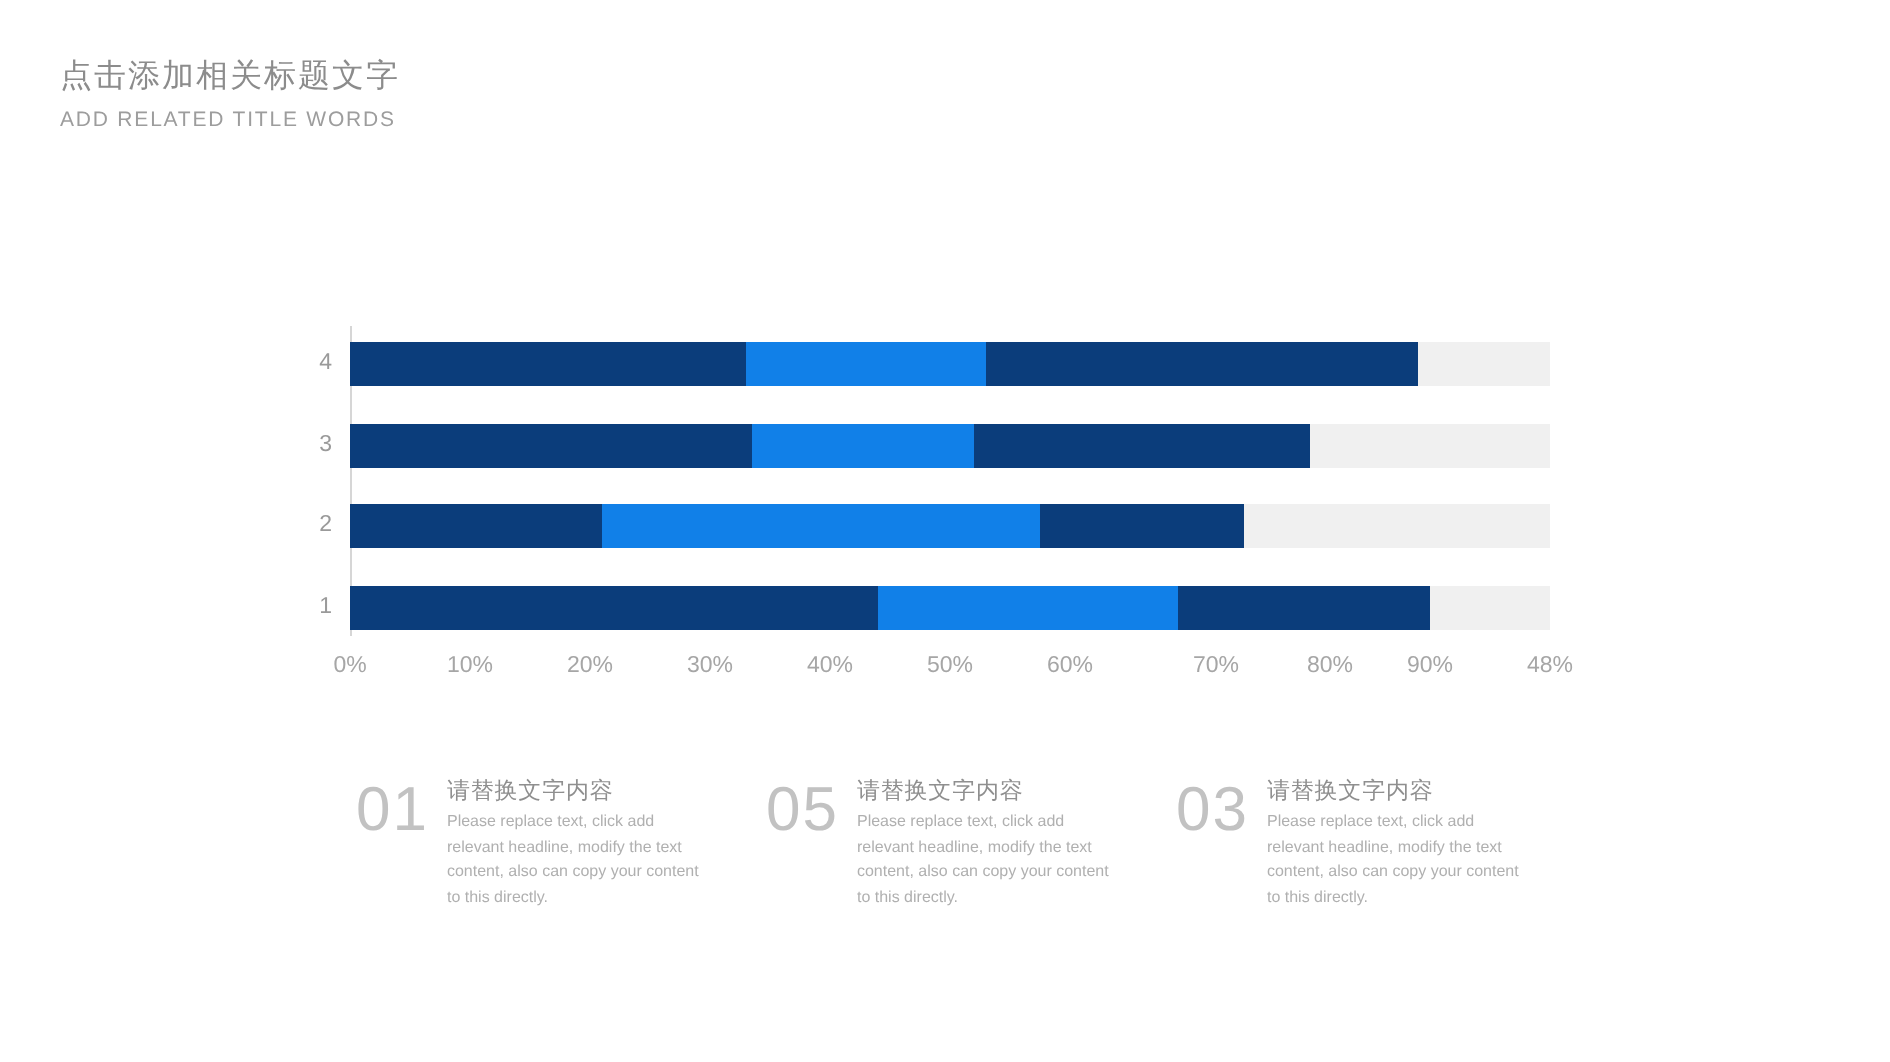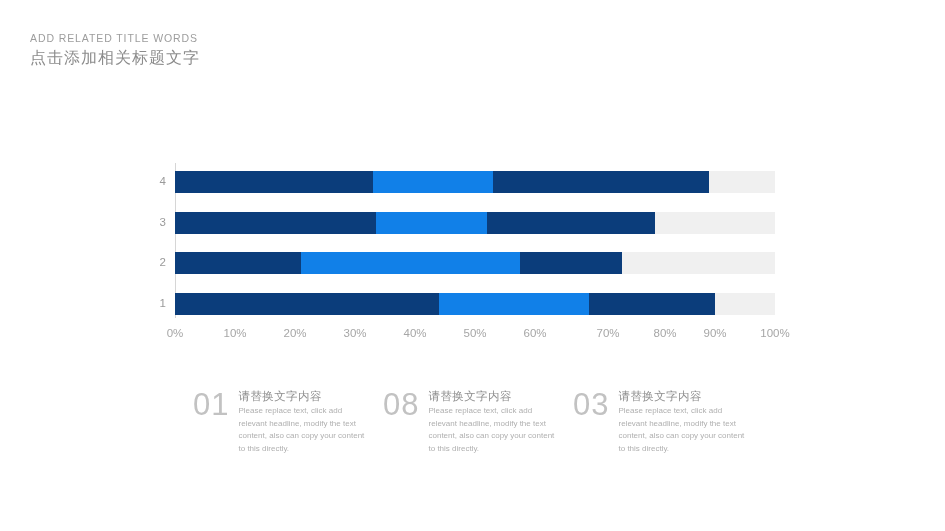--- a/index.html
+++ b/index.html
@@ -87,21 +87,21 @@
     white-space:nowrap;
     line-height:14px;
   }
 
   
   #blocks {
     position:absolute;
     left:178px; top:388px;
     width:600px; height:70px;
     display:flex;
-    justify-content:center;
+    justify-content:space-between;
   }
   .block { display:flex; width:190px; }
   .block-num {
     font-size:31px;
     color:#c2c2c2;
     font-weight:normal;
     line-height:34px;
     letter-spacing:1px;
     flex:0 0 auto;
   }
@@ -117,22 +117,22 @@
     color:#b0b0b0;
     line-height:12.5px;
     margin-top:1px;
     max-width:128px;
   }
 </style>
 </head>
 <body>
 
 <div id="header">
+  <div id="title-cn">点击添加相关标题文字</div>
   <div id="title-en">ADD RELATED TITLE WORDS</div>
-  <div id="title-cn">点击添加相关标题文字</div>
 </div>
 
 <div id="chart">
   <div id="y-axis-line"></div>
   <div id="plot">
       <div class="bar-row" style="top: 8px;">
         <span class="bar-label">4</span>
         <div class="bar-track" style="background: rgb(240, 240, 240);"></div>
         <div class="seg" style="left: 0%; width: 33%; background: rgb(11, 61, 123);"></div>
         <div class="seg" style="left: 33%; width: 20%; background: rgb(17, 128, 232);"></div>
@@ -164,34 +164,34 @@
       <span class="xtick" style="left: 0%;">0%</span>
       <span class="xtick" style="left: 10%; text-align: center;">10%</span>
       <span class="xtick" style="left: 20%; text-align: center;">20%</span>
       <span class="xtick" style="left: 30%;">30%</span>
       <span class="xtick" style="left: 40%;">40%</span>
       <span class="xtick" style="left: 50%;">50%</span>
       <span class="xtick" style="left: 60%;">60%</span>
       <span class="xtick" style="left: 70%; margin-left: 13px;">70%</span>
       <span class="xtick" style="left: 80%; padding-left: 20px;">80%</span>
       <span class="xtick" style="left: 90%;">90%</span>
-      <span class="xtick" style="left: 100%;">100%</span>
+      <span class="xtick" style="left: 100%;">48%</span>
     </div>
 </div>
 
 <div id="blocks">
     <div class="block">
       <div class="block-num">01</div>
       <div class="block-text">
         <div class="block-head">请替换文字内容</div>
         <div class="block-body">Please replace text, click add relevant headline, modify the text content, also can copy your content to this directly.</div>
       </div>
     </div>
     <div class="block">
-      <div class="block-num">08</div>
+      <div class="block-num">05</div>
       <div class="block-text">
         <div class="block-head">请替换文字内容</div>
         <div class="block-body">Please replace text, click add relevant headline, modify the text content, also can copy your content to this directly.</div>
       </div>
     </div>
     <div class="block">
       <div class="block-num">03</div>
       <div class="block-text">
         <div class="block-head">请替换文字内容</div>
         <div class="block-body">Please replace text, click add relevant headline, modify the text content, also can copy your content to this directly.</div>

